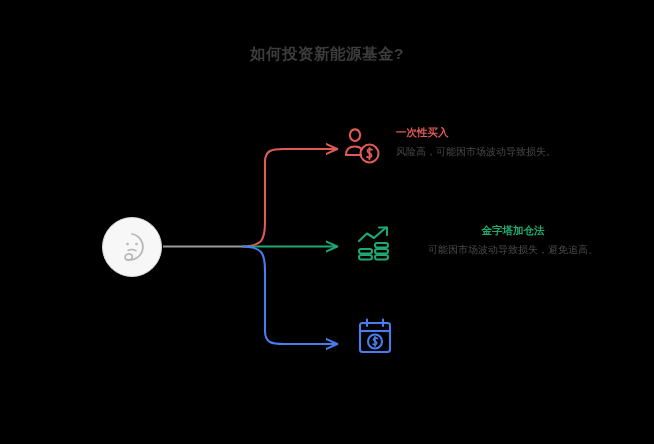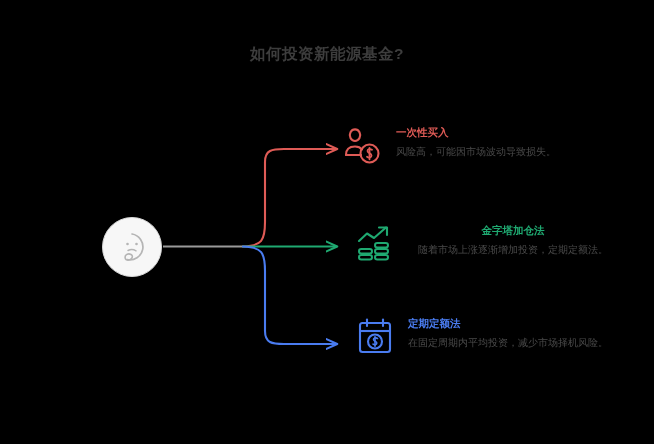--- a/index.html
+++ b/index.html
@@ -151,35 +151,31 @@
         <path d="M 23 3.5 L 31 3.5 L 31 11" fill="none" stroke="#1fa971" stroke-width="2.1" stroke-linecap="round" stroke-linejoin="round"></path>
         <rect x="19" y="19" width="13" height="4.6" rx="2.3" fill="none" stroke="#1fa971" stroke-width="2"></rect>
         <rect x="19" y="25" width="13" height="4.6" rx="2.3" fill="none" stroke="#1fa971" stroke-width="2"></rect>
         <rect x="19" y="31" width="13" height="4.6" rx="2.3" fill="none" stroke="#1fa971" stroke-width="2"></rect>
         <rect x="3" y="25" width="13" height="4.6" rx="2.3" fill="none" stroke="#1fa971" stroke-width="2"></rect>
         <rect x="3" y="31" width="13" height="4.6" rx="2.3" fill="none" stroke="#1fa971" stroke-width="2"></rect>
       </svg>
     </div>
     <div class="branch-text">
       <div class="branch-heading" id="heading-2">金字塔加仓法</div>
-      <div class="branch-desc">随着市场上涨逐渐增加投资，定期定额法。</div>
+      <div class="branch-desc">可能因市场波动导致损失，避免追高。</div>
     </div>
   </div>
 
   <div class="branch" id="branch-3">
     <div class="branch-icon">
       <svg width="38" height="40" viewBox="0 0 38 40">
         <rect x="4" y="6" width="30" height="29" rx="2.5" fill="none" stroke="#4a7cf0" stroke-width="2.1"></rect>
         <path d="M 4 14 L 34 14" fill="none" stroke="#4a7cf0" stroke-width="2.1"></path>
         <path d="M 11 2.5 L 11 9" fill="none" stroke="#4a7cf0" stroke-width="2.1" stroke-linecap="round"></path>
         <path d="M 27 2.5 L 27 9" fill="none" stroke="#4a7cf0" stroke-width="2.1" stroke-linecap="round"></path>
         <circle cx="19" cy="24.5" r="7" fill="none" stroke="#4a7cf0" stroke-width="2.1"></circle>
         <path d="M 21.5 21.5 C 20 20.5 17.5 20.8 17.5 22.5 C 17.5 24.3 20.8 24.2 20.8 26.1 C 20.8 27.8 18.5 28.2 17 27.2" fill="none" stroke="#4a7cf0" stroke-width="1.6" stroke-linecap="round"></path>
         <path d="M 19 19.8 L 19 29.2" fill="none" stroke="#4a7cf0" stroke-width="1.6" stroke-linecap="round"></path>
       </svg>
     </div>
-    <div class="branch-text">
-      <div class="branch-heading" id="heading-3">定期定额法</div>
-      <div class="branch-desc">在固定周期内平均投资，减少市场择机风险。</div>
-    </div>
   </div>
 
 </div>
 
 </body></html>

